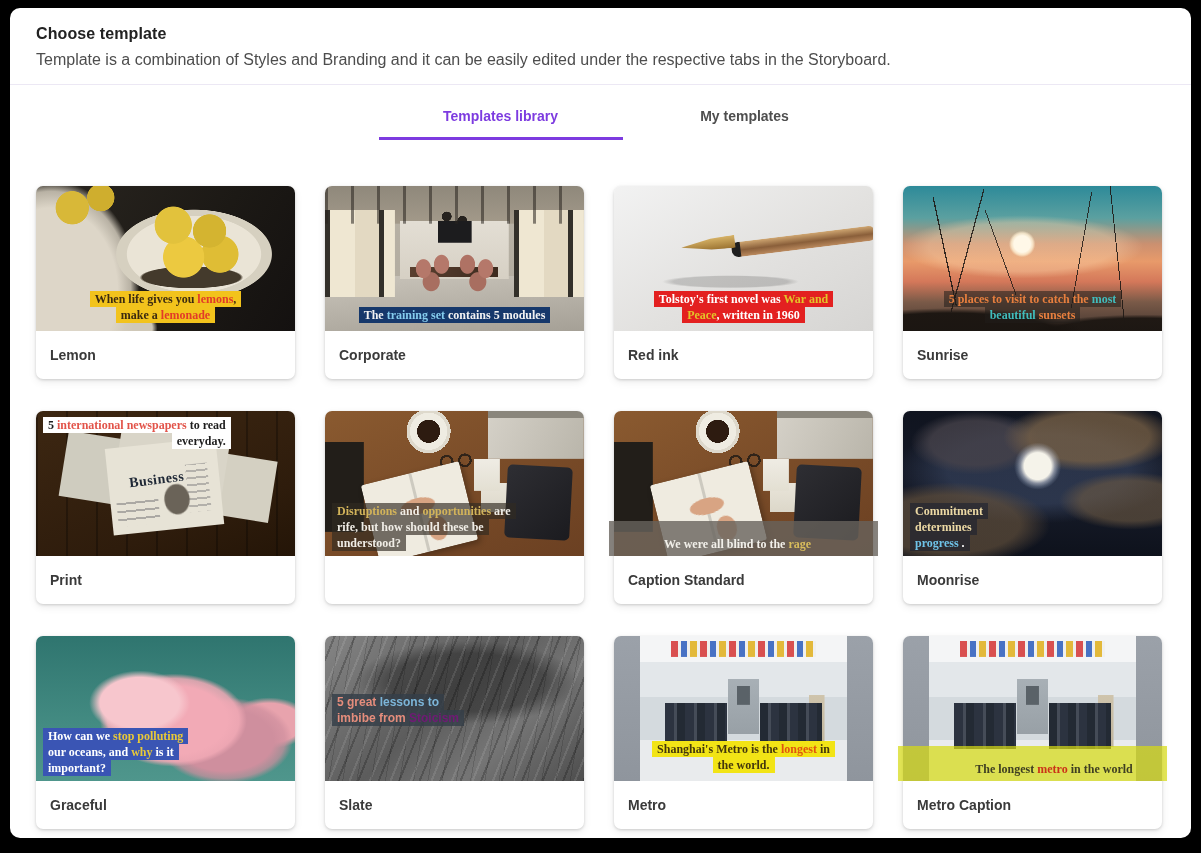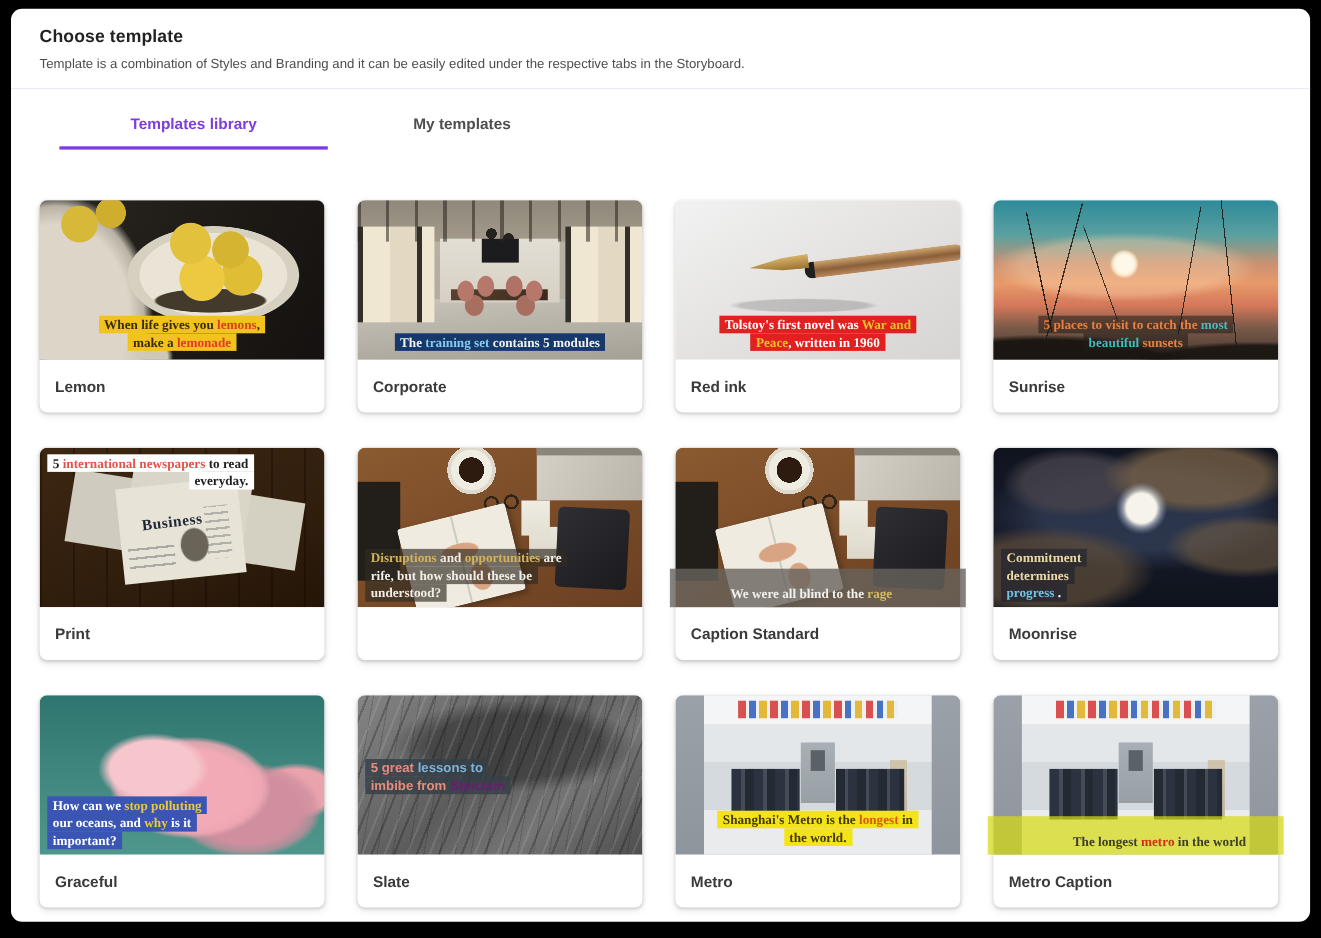--- a/index.html
+++ b/index.html
@@ -10,23 +10,23 @@
     font-family:"Liberation Sans", sans-serif;
     overflow:hidden;
   }
   .panel {
     position:absolute; left:10px; top:8px; width:1181px; height:830px;
     background:#fff; border-radius:10px;
   }
   
   .hdr { padding:17px 26px 15px 26px; border-bottom:1px solid #ece8f4; }
   .hdr-title { font-size:16px; font-weight:700; color:#222; letter-spacing:.1px; }
-  .hdr-sub { margin-top:8px; font-size:12px; color:#4d4d4d; }
-  
-  .tabs { display:flex; padding-left:44px; margin-top:14px; }
+  .hdr-sub { margin-top:8px; font-size:16px; color:#4d4d4d; }
+  
+  .tabs { display:flex; padding-left:44px; margin-top:14px;justify-content:center; }
   .tab {
     width:244px; text-align:center; font-size:14px; font-weight:700;
     color:#4e4e4e; padding:9px 0 13px 0; cursor:pointer;
     border-bottom:3px solid transparent;
   }
   .tab.active { color:#7d3be0; border-bottom-color:#7d3be0; }
   
   .grid {
     display:grid; grid-template-columns:repeat(4,259px);
     column-gap:30px; row-gap:32px;

